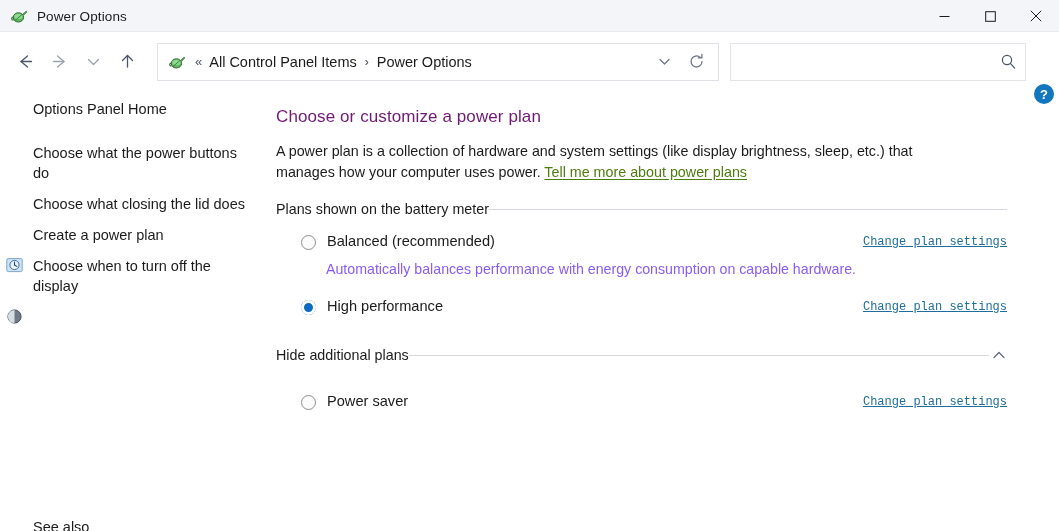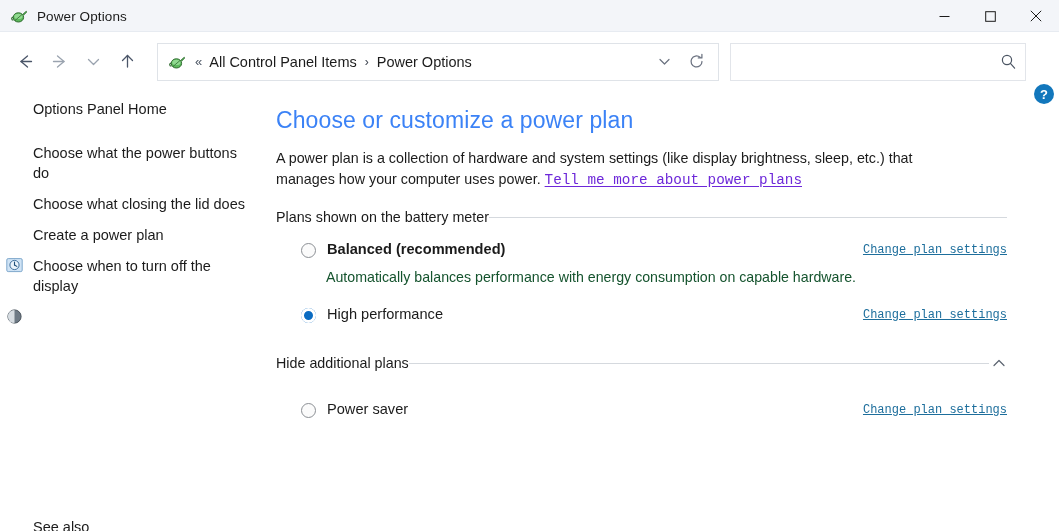--- a/index.html
+++ b/index.html
@@ -159,38 +159,37 @@
     right: 5px; top: -7px;
     width: 20px; height: 20px;
     border-radius: 50%;
     background: #1277bc;
     color: #fff;
     font-size: 13px; font-weight: bold;
     display: flex; align-items: center; justify-content: center;
     line-height: 1;
   }
   h1.page-title {
-    font-size: 23px;
+    font-size: 17px;
     font-weight: normal;
-    color: #3b82f6;
+    color: #701a75;
     letter-spacing: .1px;
     margin-bottom: 14px;
   }
   .intro {
     font-size: 14.3px;
     line-height: 21px;
     color: #1b1b1b;
     max-width: 672px;
     margin-bottom: 18px;
   }
   .intro-link {
-    color: #6d28d9;
+    color: #4d7c0f;
     text-decoration: underline;
     text-underline-offset: 2px;
-    font-family: Liberation Mono, monospace;
   }
 
   
   .group-head {
     display: flex;
     align-items: center;
     margin-bottom: 15px;
   }
   .group-head .ghead-text {
     font-size: 14.3px;
@@ -230,32 +229,32 @@
   .radio.checked {
     border: none;
     background: #0a6bc2;
     box-shadow: inset 0 0 0 3px #ffffff;
   }
   .plan-label {
     font-size: 14.6px;
     color: #1b1b1b;
     line-height: 19px;
   }
-  .plan-label.bold { font-weight: bold; }
+  .plan-label.bold { font-weight: normal; }
   .plan-link {
     font-size: 12px;
     color: #1d6e9c;
     white-space: nowrap;
     line-height: 19px;
     padding-top: 1px;
     font-family: Liberation Mono, monospace;
   }
   .plan-desc {
     font-size: 14.2px;
-    color: #14532d;
+    color: #8b5cf6;
     padding-left: 50px;
     margin-top: 9px;
   }
   .spacer-18 { height: 20px; }
   .spacer-26 { height: 30px; }
   .spacer-12 { height: 14px; }
 </style>
 </head>
 <body>
 

